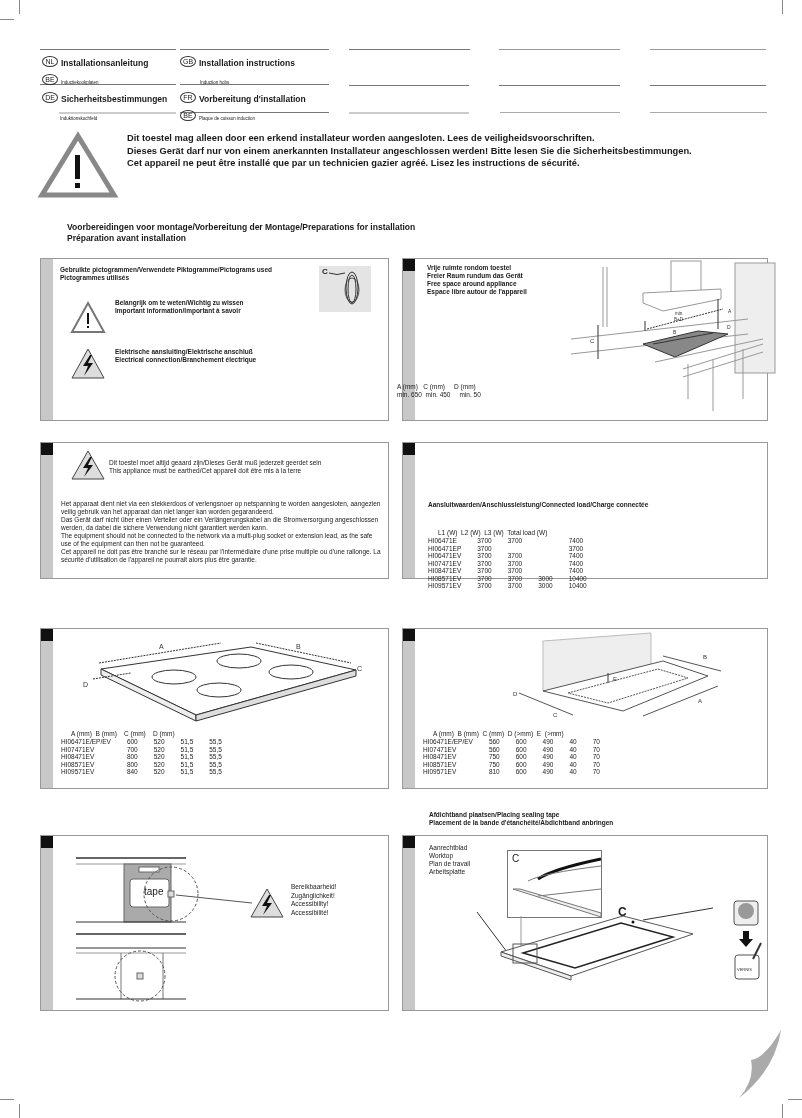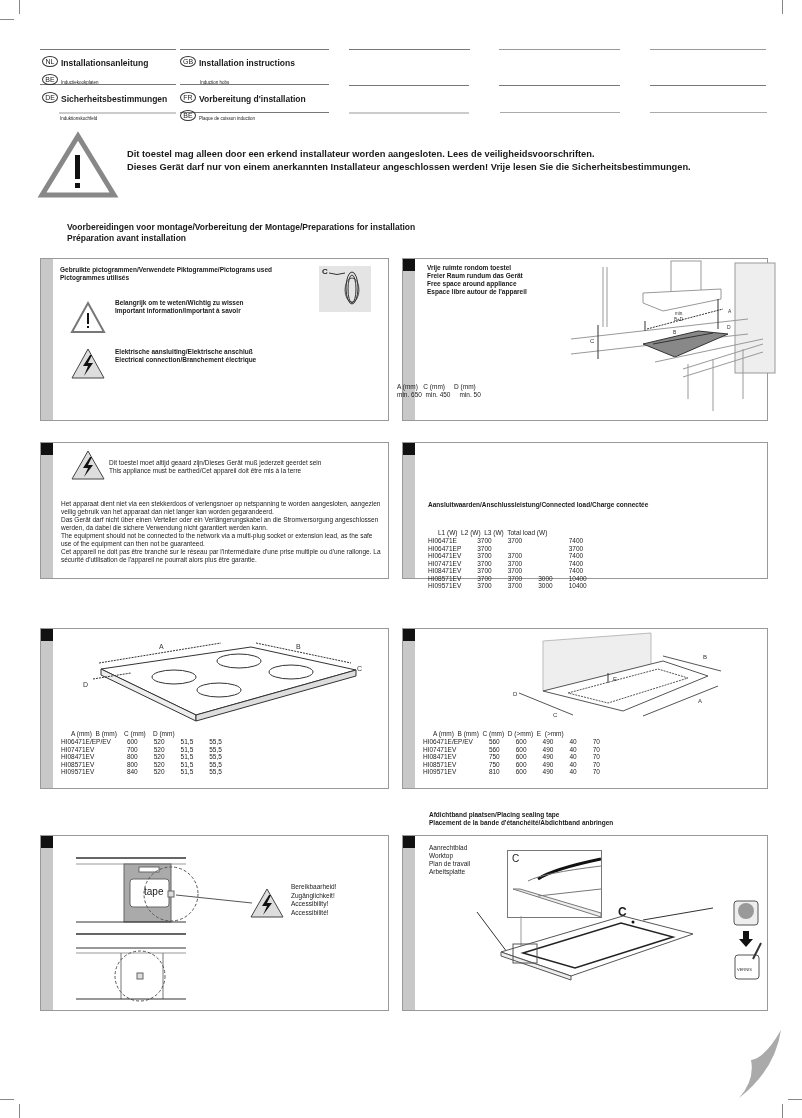--- a/index.html
+++ b/index.html
@@ -75,23 +75,24 @@
     <div><span class="badge">FR</span><span class="hdr-title">Vorbereitung d'installation</span></div>
     <div><span class="badge">BE</span><span class="hdr-sub">Plaque de cuisson induction</span></div>
   </div>
 </div>
 
 <svg style="left:40px;top:133px" width="76" height="64">
   <polygon points="38,3 74,62 2,62" fill="none" stroke="#888" stroke-width="5"></polygon>
   <rect x="35" y="22" width="5" height="24" fill="#111"></rect>
   <rect x="35" y="50" width="5" height="5" fill="#111"></rect>
 </svg>
-<div class="abs warn-text" style="left:127px;top:148px;width:650px">
+<div class="abs warn-text" style="left:127px;top:132px;width:650px">
   <div>Dit toestel mag alleen door een erkend installateur worden aangesloten. Lees de veiligheidsvoorschriften.</div>
-  <div>Dieses Gerät darf nur von einem anerkannten Installateur angeschlossen werden! Vrije lesen Sie die Sicherheitsbestimmungen.</div>
+  <div>Dieses Gerät darf nur von einem anerkannten Installateur angeschlossen werden! Bitte lesen Sie die Sicherheitsbestimmungen.</div>
+  <div>Cet appareil ne peut être installé que par un technicien gazier agréé. Lisez les instructions de sécurité.</div>
 </div>
 
 <div class="abs sect-title" style="left:67px;top:222px">
   <div>Voorbereidingen voor montage/Vorbereitung der Montage/Preparations for installation</div>
   <div>Préparation avant installation</div>
 </div>
 
 <div class="panel" style="left:40px;top:258px;width:347px;height:161px">
   <div class="bar"></div>
   <div class="abs small bold" style="left:19px;top:7px">

